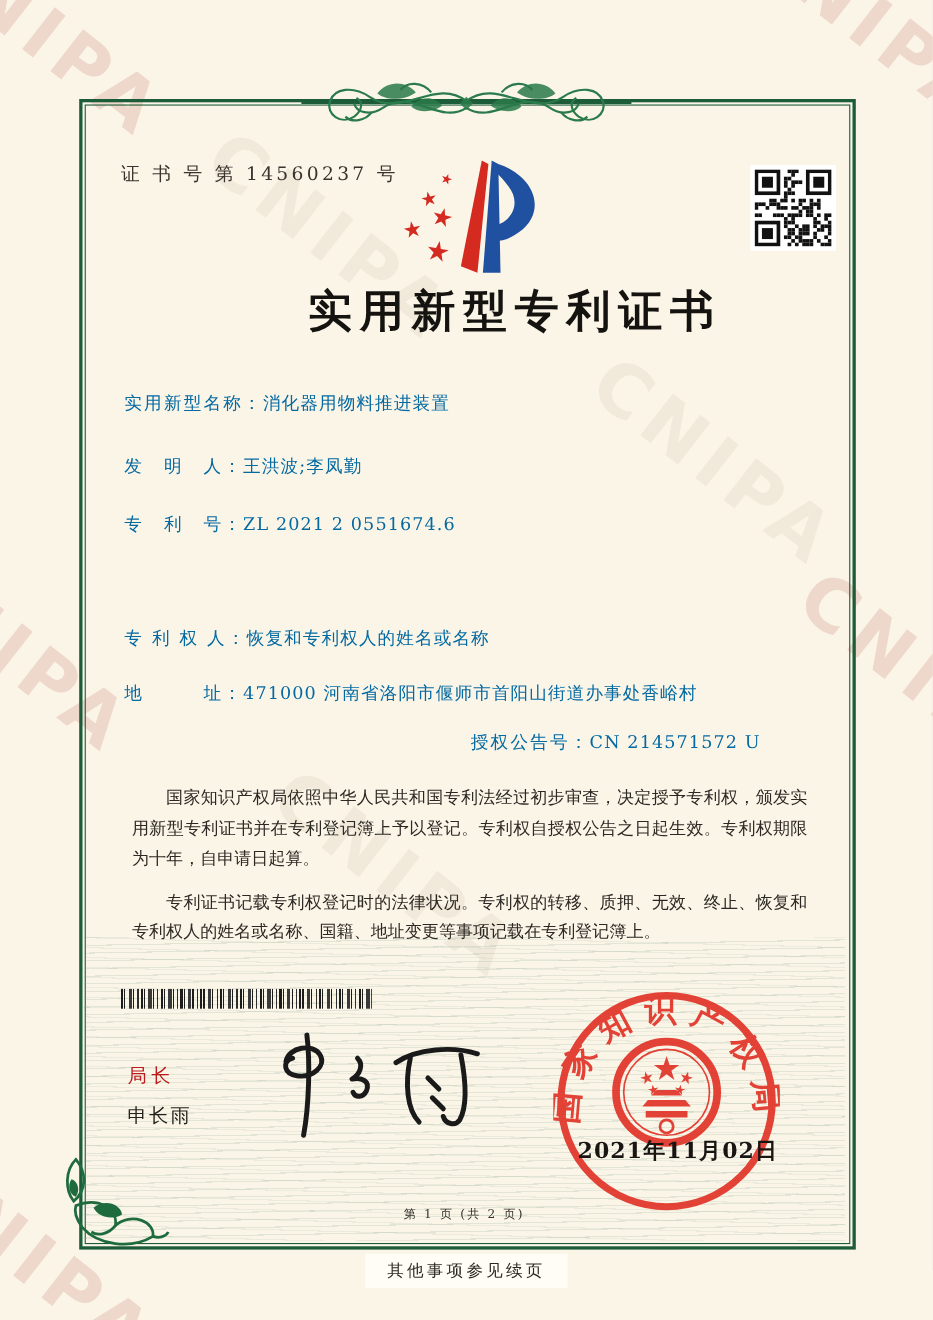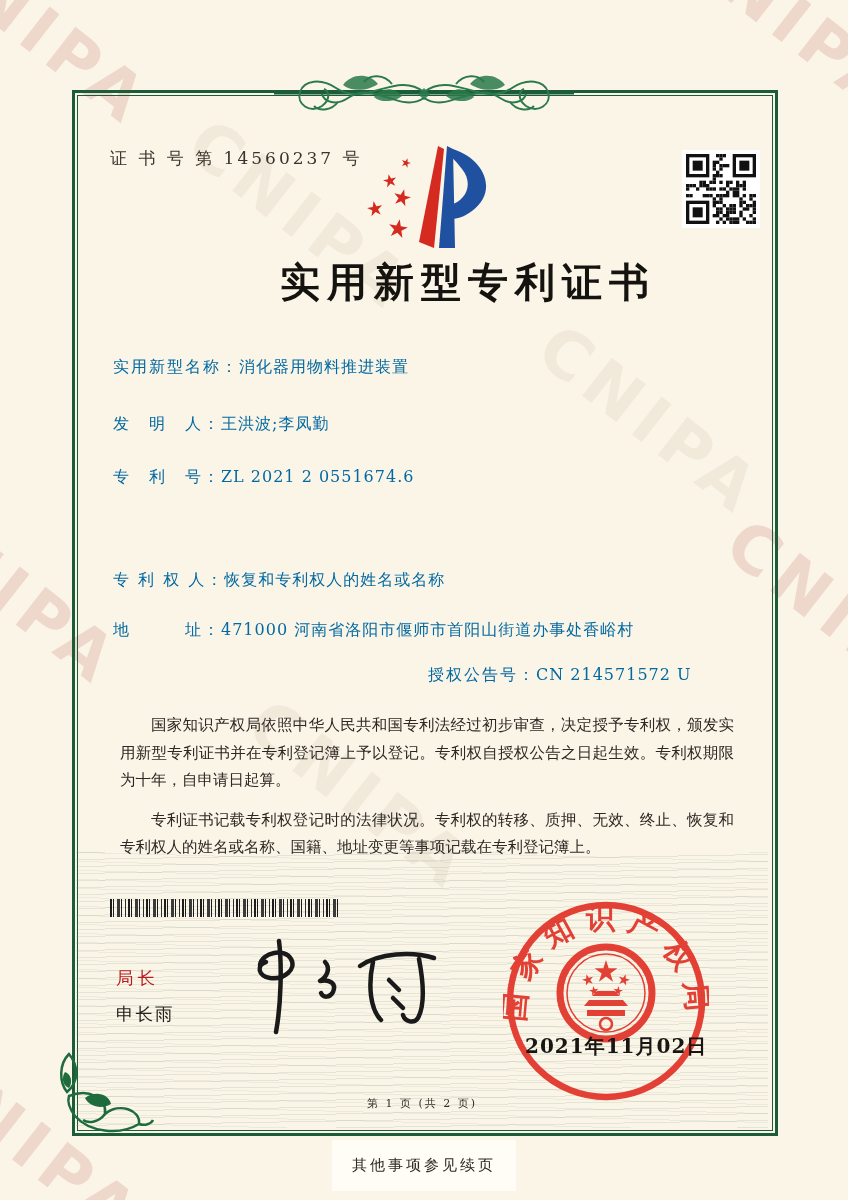--- a/index.html
+++ b/index.html
@@ -73,21 +73,21 @@
   .seal{position:absolute;left:503px;top:900px;width:206px;height:206px;}
   .footer{
     position:absolute;left:72px;top:1096px;width:700px;text-align:center;
     font-size:11px;letter-spacing:2px;color:#33302a;
   }
   .cont-note{
     position:absolute;left:0;top:1140px;width:848px;text-align:center;
   }
   .cont-note span{
     display:inline-block;background:rgba(255,253,247,0.95);
-    padding:16px 20px;font-size:15px;letter-spacing:3px;color:#2c2823;
+    padding:6px 20px;font-size:15px;letter-spacing:3px;color:#2c2823;
   }
 </style>
 </head>
 <body>
 
 <div class="page">
 
   <span class="wm pink" style="left:38px;top:30px">CNIPA</span>
   <span class="wm pink" style="left:790px;top:20px">CNIPA</span>
   <span class="wm faint" style="left:300px;top:215px">CNIPA</span>

